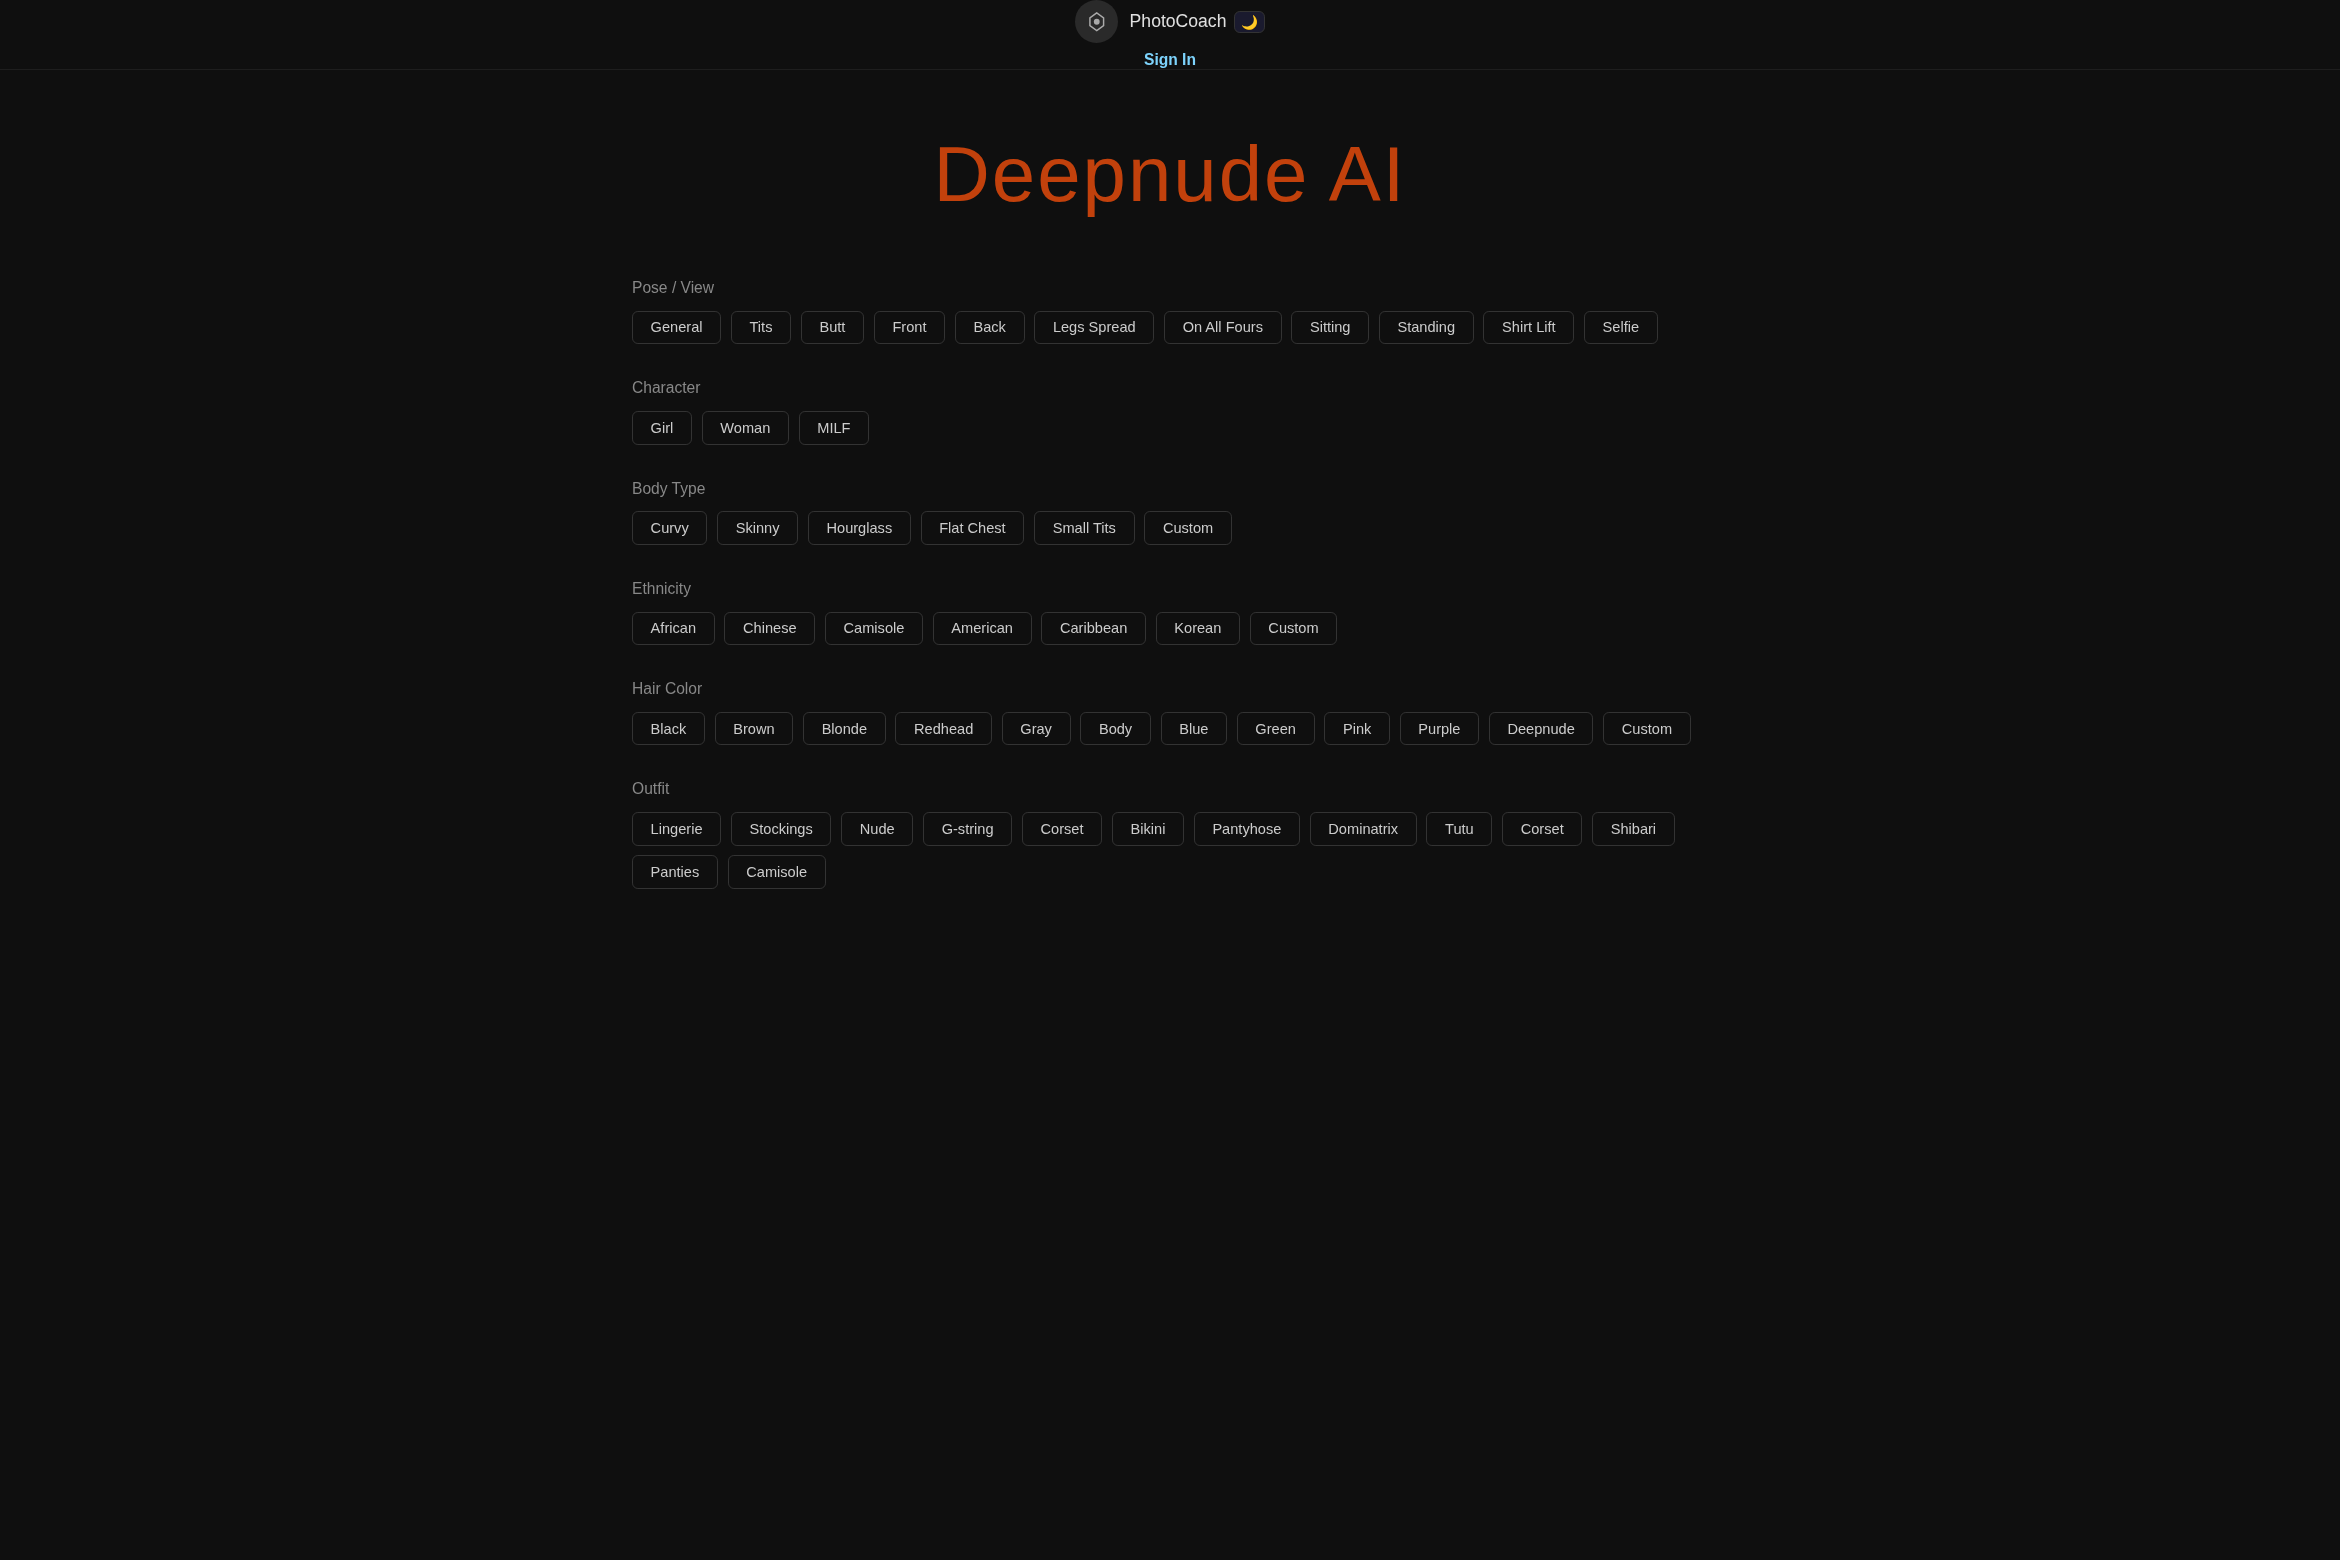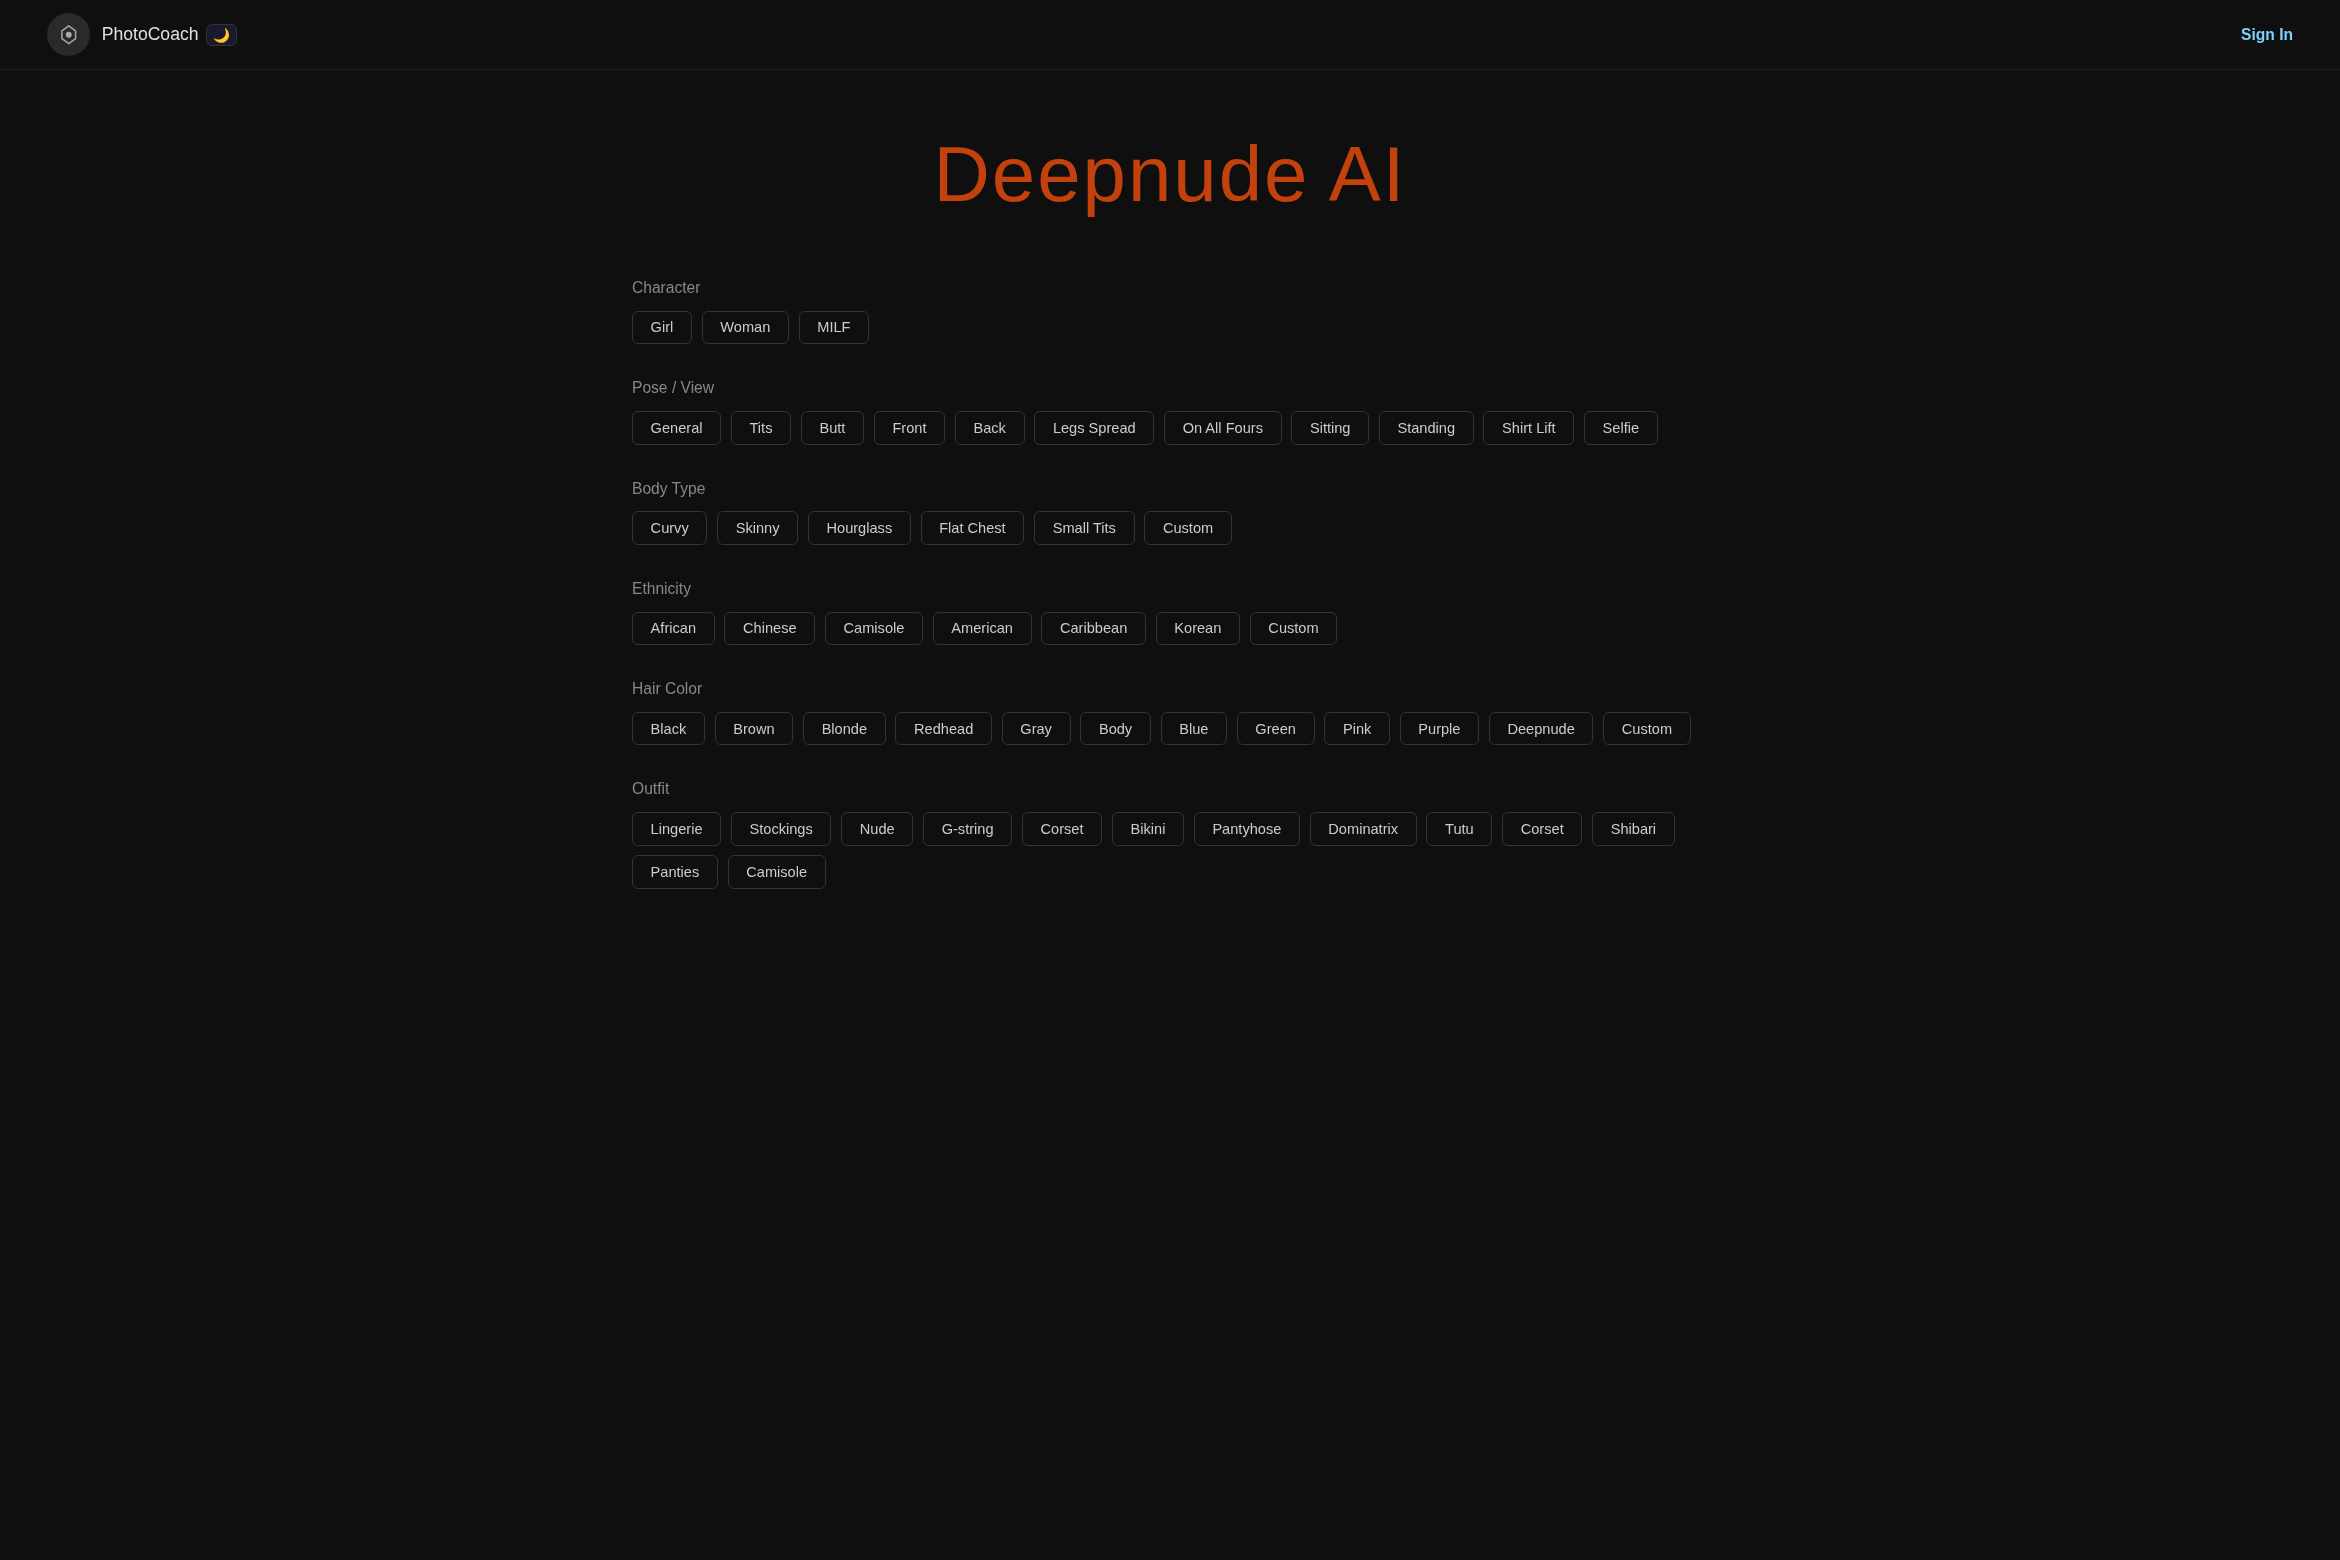--- a/index.html
+++ b/index.html
@@ -17,20 +17,21 @@
 
     
     .header {
       display: flex;
       align-items: center;
       justify-content: space-between;
       padding: 0 47px;
       height: 70px;
       background-color: #0f0f0f;
       border-bottom: 1px solid #1e1e1e;
+      flex-direction: column;
     }
 
     .header-left {
       display: flex;
       align-items: center;
       gap: 11.7px;
     }
 
     .logo-icon {
       width: 43px;
@@ -136,41 +137,41 @@
     </div>
   </div>
   <button class="sign-in-btn">Sign In</button>
 </header>
 
 <main class="main">
   <h1 class="page-title">Deepnude AI</h1>
 
   <div id="sections-container">
       <div class="section">
-        <div class="section-label">Character</div>
-        <div class="tags">
-          <button class="tag">Girl</button>
-          <button class="tag">Woman</button>
-          <button class="tag">MILF</button>
-        </div>
-      </div>
-      <div class="section">
         <div class="section-label">Pose / View</div>
         <div class="tags">
           <button class="tag">General</button>
           <button class="tag">Tits</button>
           <button class="tag">Butt</button>
           <button class="tag">Front</button>
           <button class="tag">Back</button>
           <button class="tag">Legs Spread</button>
           <button class="tag">On All Fours</button>
           <button class="tag">Sitting</button>
           <button class="tag">Standing</button>
           <button class="tag">Shirt Lift</button>
           <button class="tag">Selfie</button>
+        </div>
+      </div>
+      <div class="section">
+        <div class="section-label">Character</div>
+        <div class="tags">
+          <button class="tag">Girl</button>
+          <button class="tag">Woman</button>
+          <button class="tag">MILF</button>
         </div>
       </div>
       <div class="section">
         <div class="section-label">Body Type</div>
         <div class="tags">
           <button class="tag">Curvy</button>
           <button class="tag">Skinny</button>
           <button class="tag">Hourglass</button>
           <button class="tag">Flat Chest</button>
           <button class="tag">Small Tits</button>

